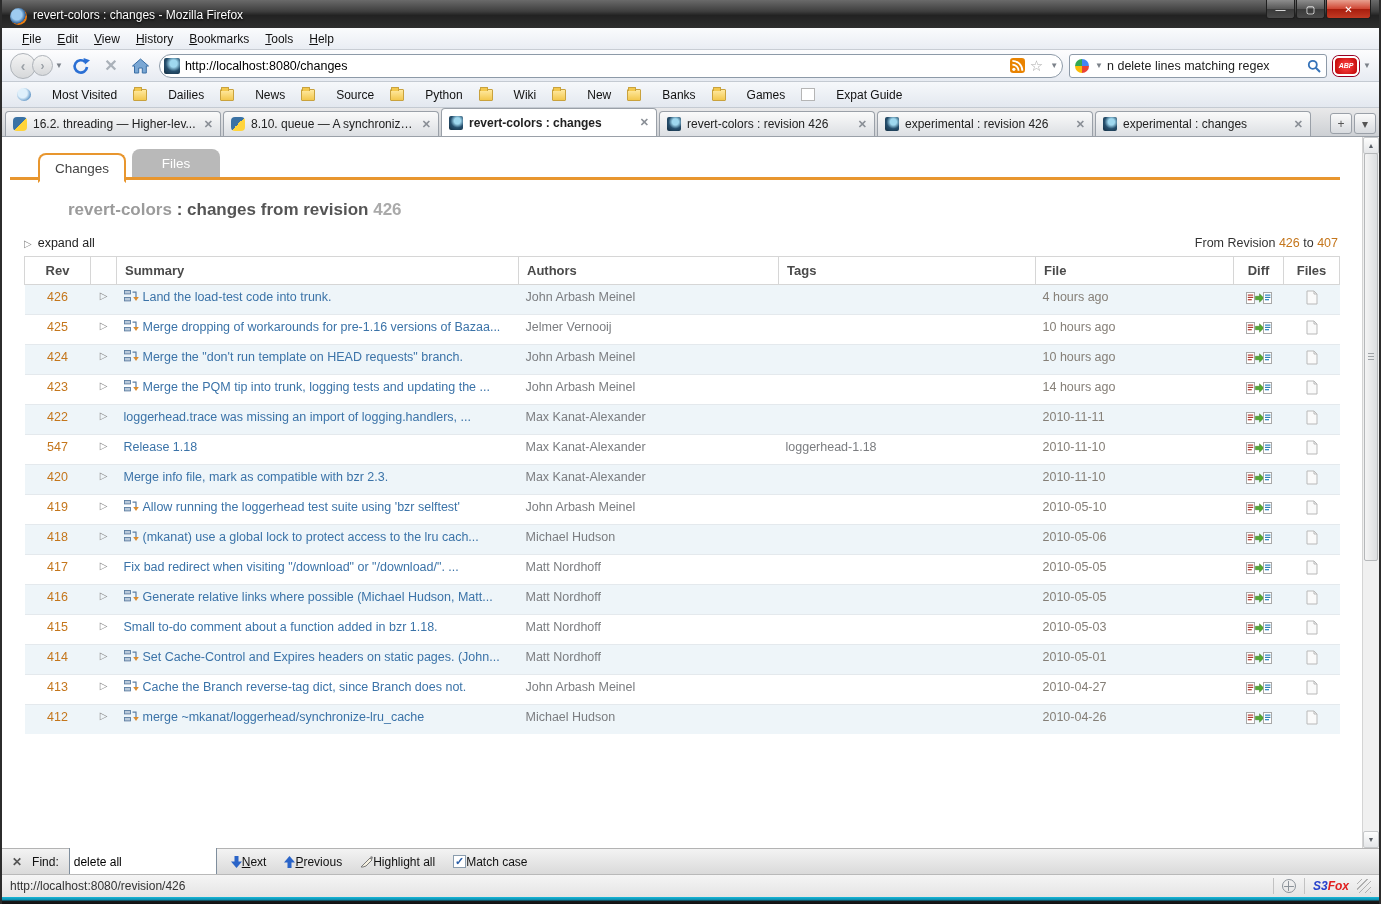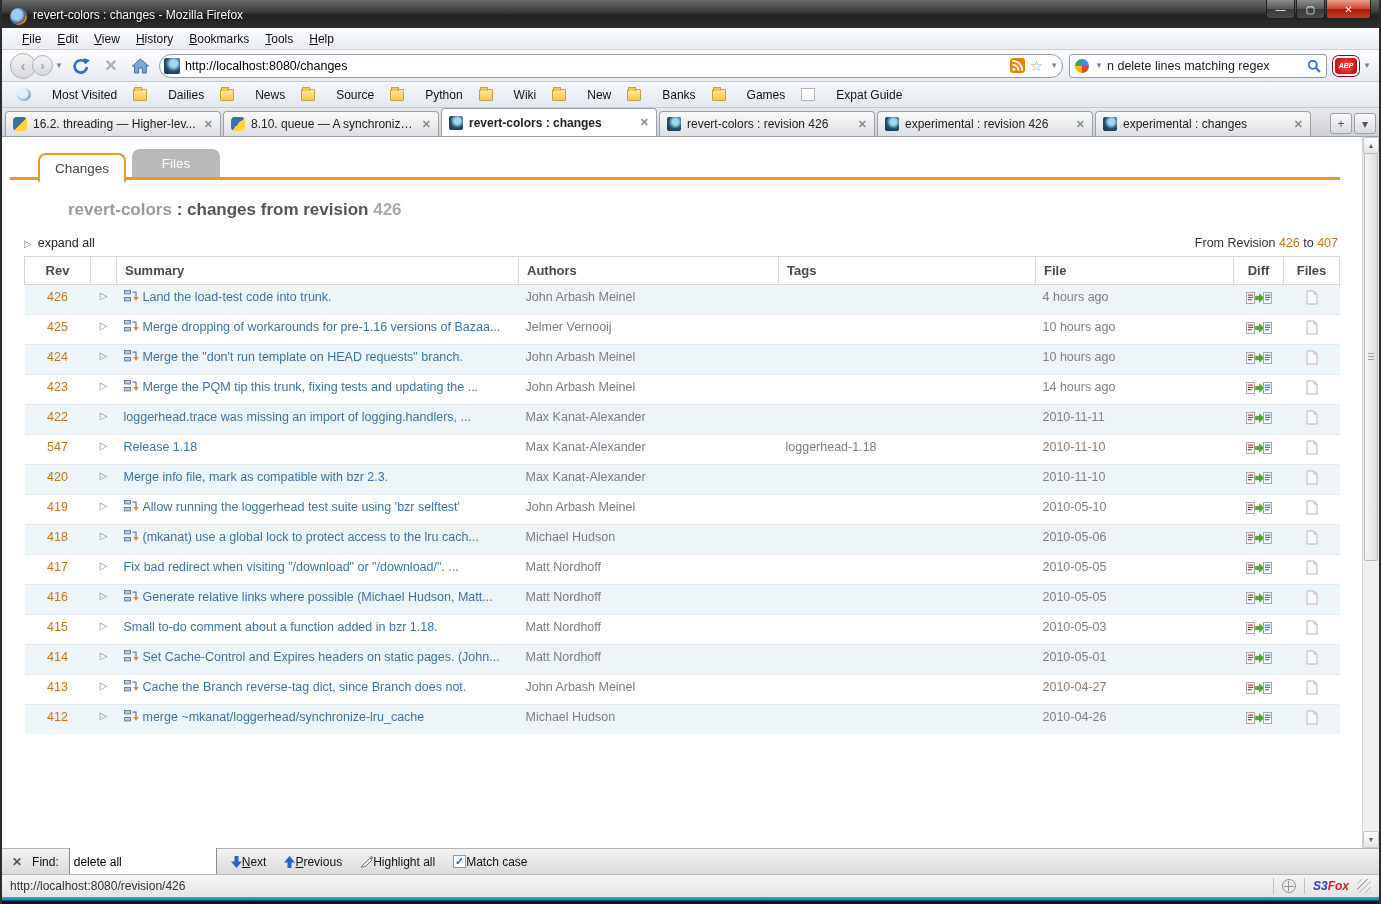--- a/index.html
+++ b/index.html
@@ -481,21 +481,21 @@
 
         <tr class="row">
           <td class="rev"><a href="#">423</a></td>
           <td class="exp"><span>▷</span></td>
           <td class="summary">
             <span class="merge-icon"><svg width="16" height="12" viewBox="0 0 16 12">
                     <rect x="0.5" y="0.5" width="6" height="3.4" fill="#b9c9da" stroke="#5b7da1" stroke-width="0.9"></rect>
                     <rect x="0.5" y="7.5" width="6" height="3.4" fill="#b9c9da" stroke="#5b7da1" stroke-width="0.9"></rect>
                     <path d="M8.5 2.2 h3.5 v5" fill="none" stroke="#5b7da1" stroke-width="1.2"></path>
                     <polygon points="9.2,7 14.8,7 12,11 " fill="#d98b2f"></polygon>
-                  </svg></span><a href="#">Merge the PQM tip this trunk, fixing tests and updating the ...</a>
+                  </svg></span><a href="#">Merge the PQM tip into trunk, logging tests and updating the ...</a>
           </td>
           <td class="authors">John Arbash Meinel</td>
           <td class="tags"></td>
           <td class="date">14 hours ago</td>
           <td class="cic"><span><svg width="26" height="16" viewBox="0 0 26 16">
                     <rect x="0.5" y="2.5" width="8" height="11" fill="#fff" stroke="#a8a8a8"></rect>
                     <rect x="1.8" y="4.5" width="5.4" height="1.2" fill="#b03a2e"></rect>
                     <rect x="1.8" y="6.8" width="5.4" height="1.2" fill="#b03a2e"></rect>
                     <rect x="1.8" y="9.1" width="4" height="1.2" fill="#b03a2e"></rect>
                     <polygon points="9.5,6.3 13.5,6.3 13.5,3.8 17.8,8 13.5,12.2 13.5,9.7 9.5,9.7" fill="#54a832" stroke="#3c7d22" stroke-width="0.5"></polygon>

